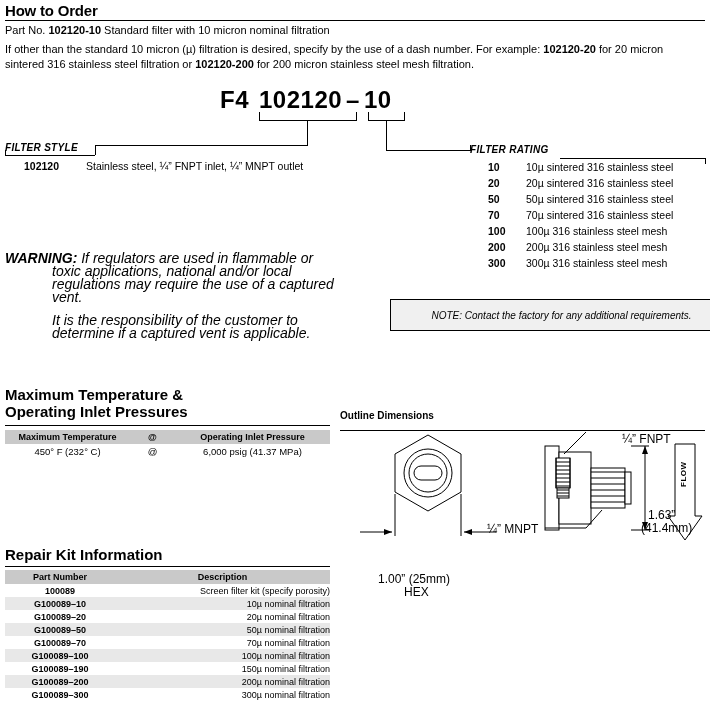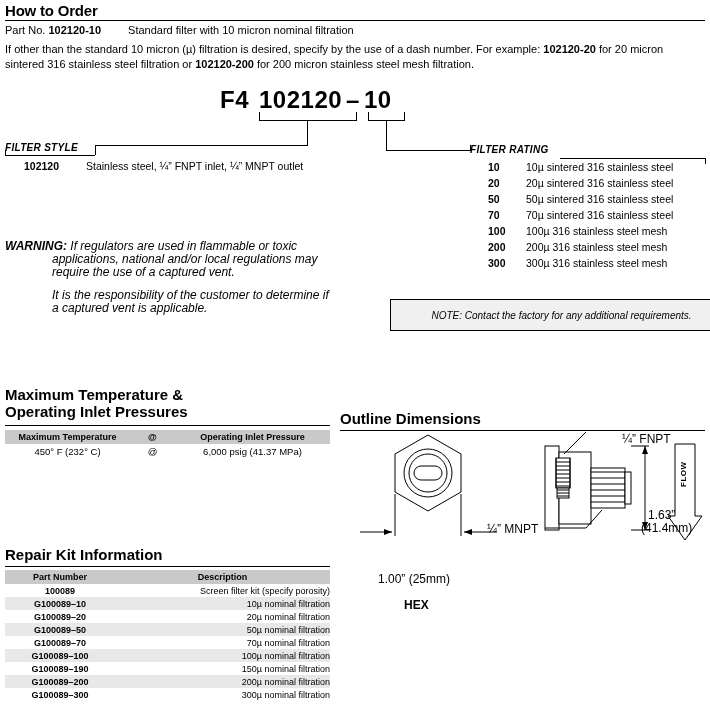--- a/index.html
+++ b/index.html
@@ -27,21 +27,21 @@
   #how-to-order-title { left: 5px; top: 2px; }
   .rule {
     position: absolute;
     border-top: 1px solid #000;
   }
   #rule-how-to-order { left: 5px; top: 20px; width: 700px; }
 
   #partno-line { position: absolute; left: 5px; top: 24px; font-size: 11px; }
   #partno-line .lbl { }
   #partno-line .num { font-weight: bold; }
-  #partno-line .desc { display: inline-block; margin-left: 24px; }
+  #partno-line .desc { display: inline-block; }
 
   #intro-para {
     position: absolute; left: 5px; top: 42px; width: 700px;
     font-size: 11px; line-height: 15px;
   }
   #intro-para b { font-weight: bold; }
 
   
   #pn-builder {
     position: absolute; left: 220px; top: 86px;
@@ -77,21 +77,21 @@
   #filter-rating-label {
     position: absolute; left: 470px; top: 144px;
     font-size: 10px; font-weight: bold; font-style: italic;
     letter-spacing: 0.3px;
   }
   #filter-rating-list { position: absolute; left: 488px; top: 161px; font-size: 10.5px; }
   #filter-rating-list .r { height: 16px; white-space: nowrap; }
   #filter-rating-list .code { font-weight: bold; display:inline-block; width: 38px; }
 
   
-  #warning-block { position: absolute; left: 5px; top: 240px; width: 330px; font-size: 12px; font-style: italic; line-height: 13px; }
+  #warning-block { position: absolute; left: 5px; top: 252px; width: 330px; font-size: 14px; font-style: italic; line-height: 13px; }
   #warning-block .wtitle { font-weight: bold; font-style: italic; }
   #warning-p1 { display: inline; }
   #warning-p2 { margin-top: 10px; margin-left: 47px; }
   #warning-p1-wrap { padding-left: 47px; text-indent: -47px; }
 
   
   #note-box {
     position: absolute; left: 390px; top: 299px; width: 343px; height: 32px;
     border: 1px solid #000; background: #f0f0f0;
     display: flex; align-items: center; justify-content: center;
@@ -114,21 +114,21 @@
   #rule-repair { left: 5px; top: 566px; width: 325px; }
   #repair-table { position: absolute; left: 5px; top: 570px; width: 325px; border-collapse: collapse; font-size: 9px; }
   #repair-table th { background: #c9c9c9; font-weight: bold; font-size: 9px; padding: 2px 0; }
   #repair-table td { padding: 1.5px 0; font-size: 9px; }
   #repair-table td.c1 { width: 110px; text-align: center; font-weight: bold; }
   #repair-table td.c2 { text-align: right; }
   #repair-table tr.alt td { background: #e8e8e8; }
   #repair-table th.c1 { width: 110px; margin-top: 28px; }
 
   
-  #outline-title { position: absolute; left: 340px; top: 410px; font-size: 15px; font-weight: bold; }
+  #outline-title { position: absolute; left: 340px; top: 410px; font-size: 10px; font-weight: bold; }
   #rule-outline { left: 340px; top: 430px; width: 365px; }
 
   #drawing { position: absolute; left: 340px; top: 432px; width: 368px; height: 175px; }
 
   .dim-text { position: absolute; font-size: 12px; }
 
   #flow-label { position: absolute; left: 679px; top: 487px; font-size: 8px; font-weight: bold; transform: rotate(-90deg); transform-origin: left top; letter-spacing: 0.5px; }
 
   svg { display:block; }
 </style>
@@ -330,20 +330,20 @@
         <polygon points="305,98 302,90 308,90" fill="#000" stroke="none"></polygon>
         <line x1="291" y1="14" x2="309" y2="14"></line>
         <line x1="291" y1="98" x2="309" y2="98"></line>
 
         <polygon points="335,12 355,12 355,84 362,84 345,108 328,84 335,84" fill="#ffffff" stroke="#000"></polygon>
       </g>
     </svg>
   </div>
 
   <div class="dim-text" id="label-hex-dim" style="left:378px; top:572px;">1.00” (25mm)</div>
-  <div class="dim-text" id="label-hex" style="left:404px; top:598px;font-weight:bold;">HEX</div>
+  <div class="dim-text" id="label-hex" style="left:404px; top:585px;">HEX</div>
   <div class="dim-text" id="label-fnpt" style="left:622px; top:432px;">¼” FNPT</div>
   <div class="dim-text" id="label-mnpt" style="left:487px; top:522px;">¼” MNPT</div>
   <div class="dim-text" id="label-height-1" style="left:648px; top:508px;">1.63”</div>
   <div class="dim-text" id="label-height-2" style="left:641px; top:521px;">(41.4mm)</div>
   <div id="flow-label">FLOW</div>
 
 </div>
 
 </body></html>

